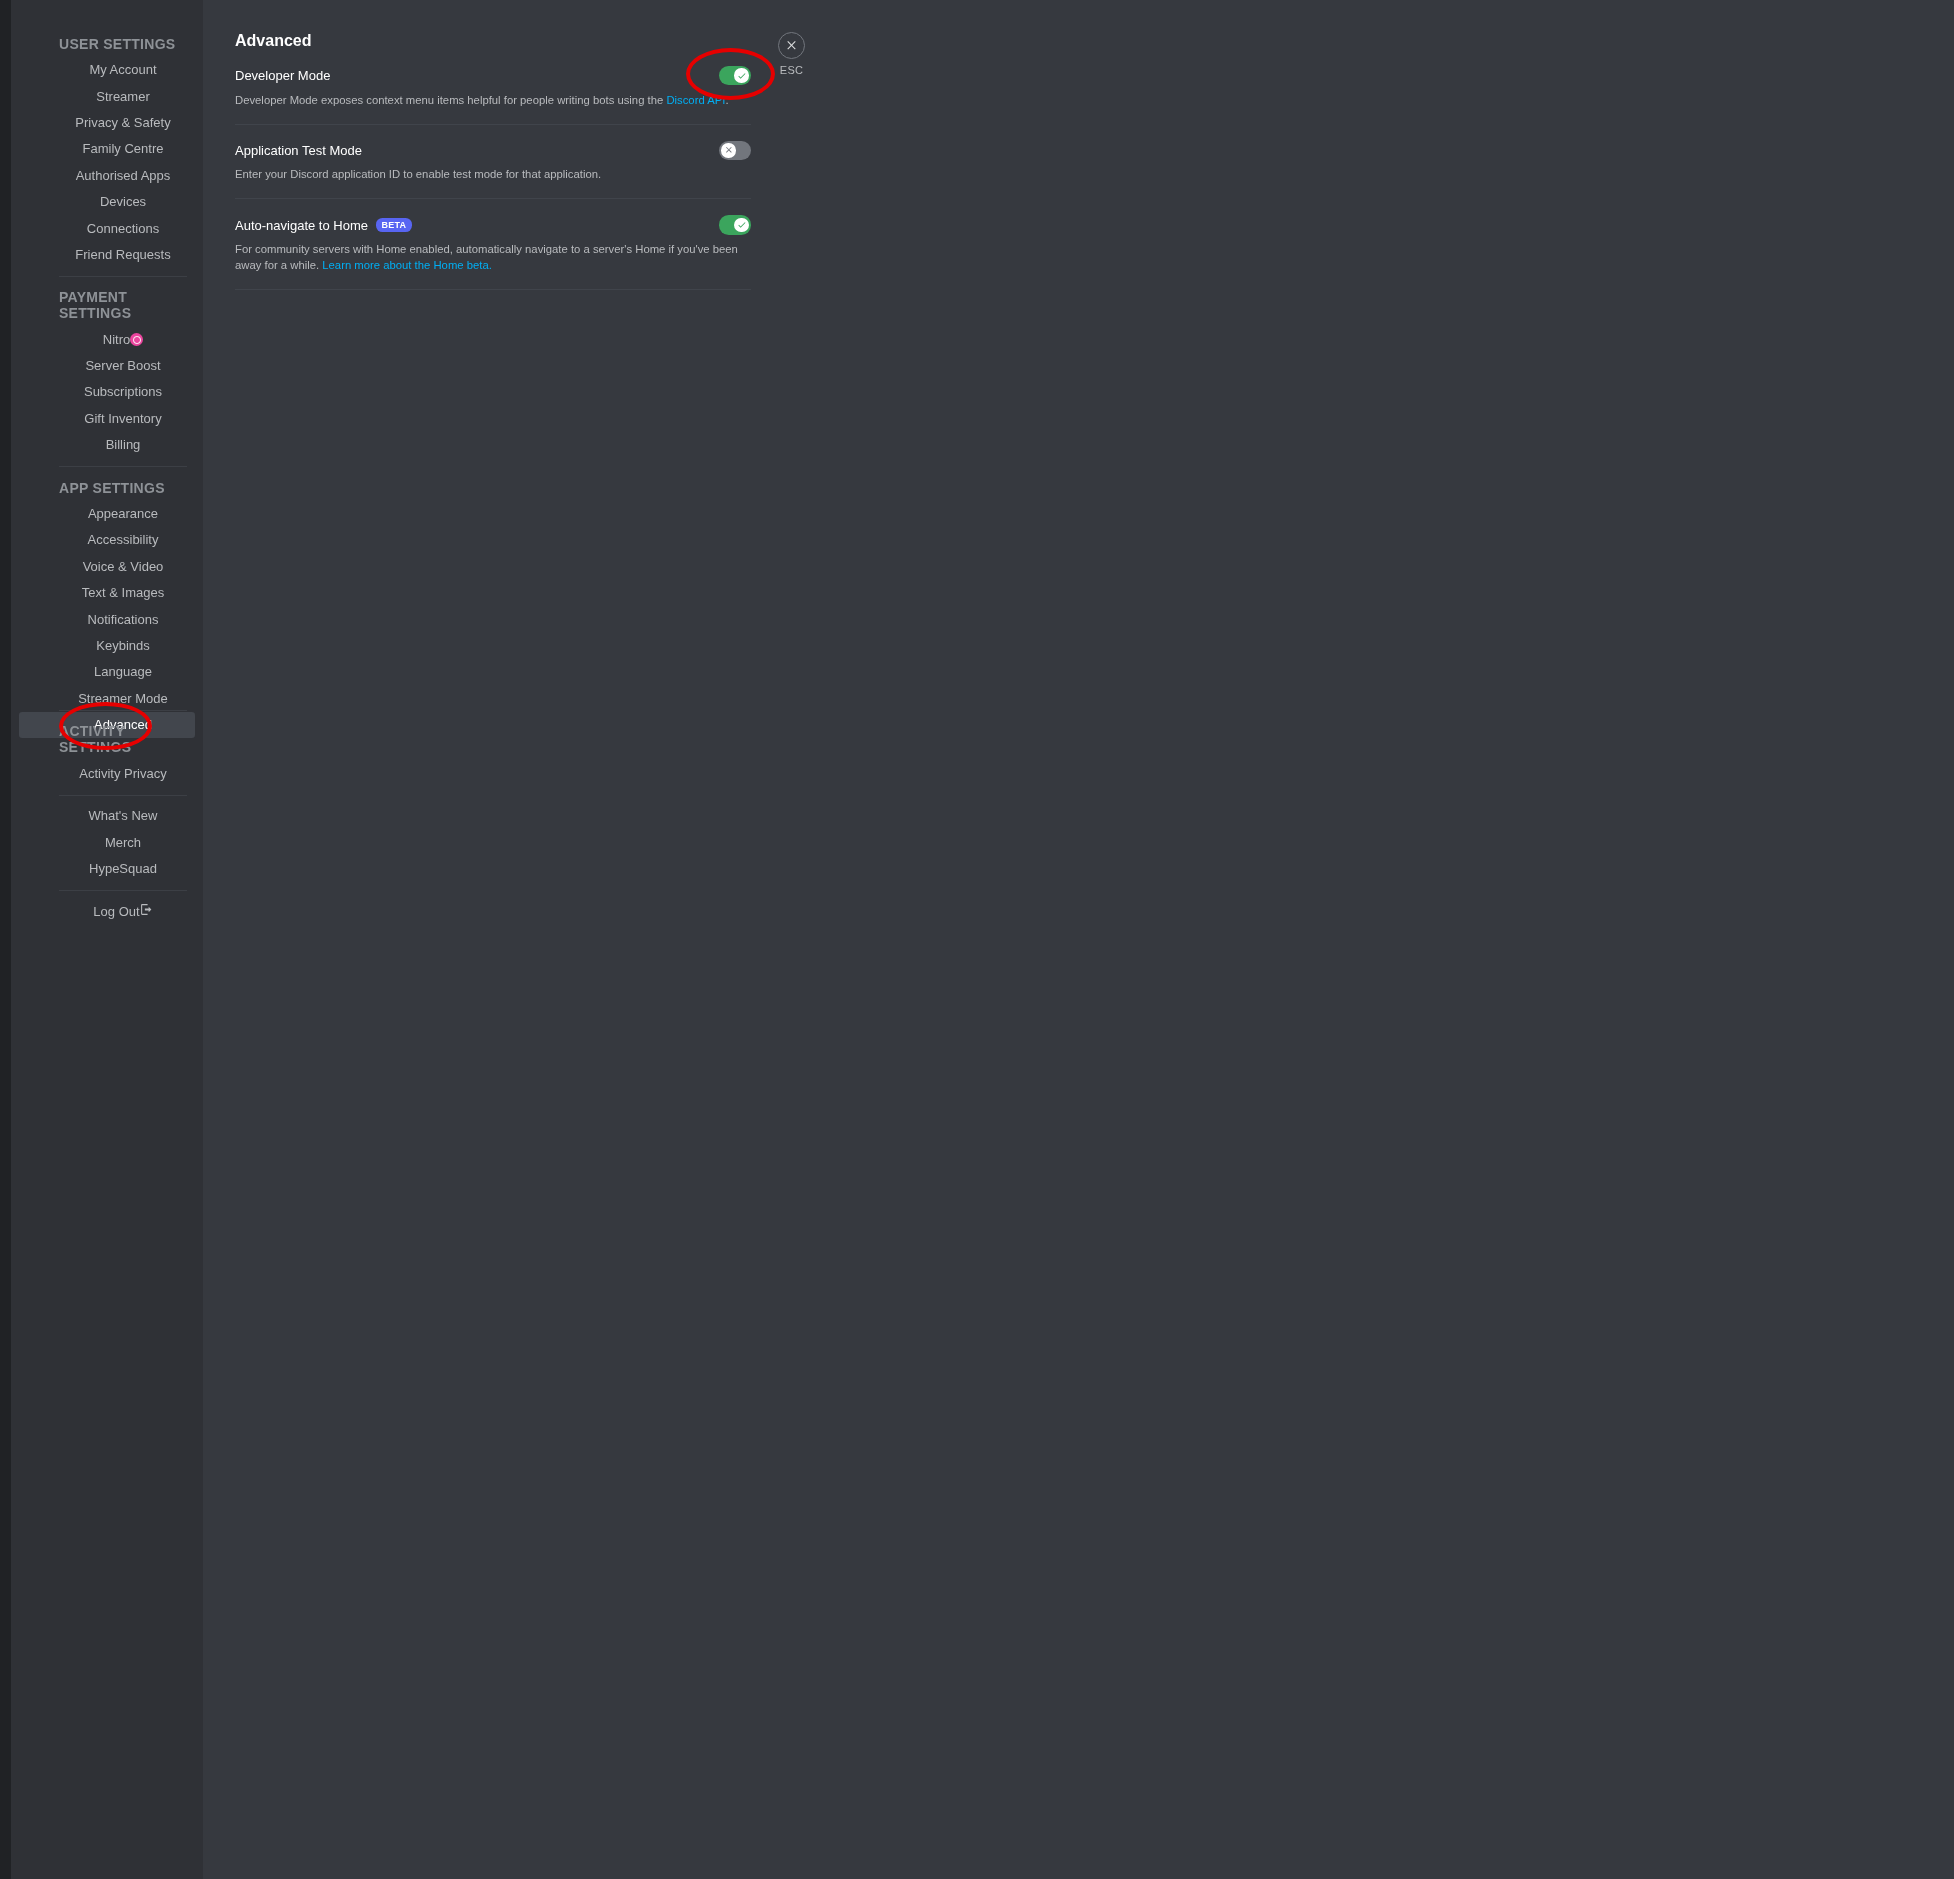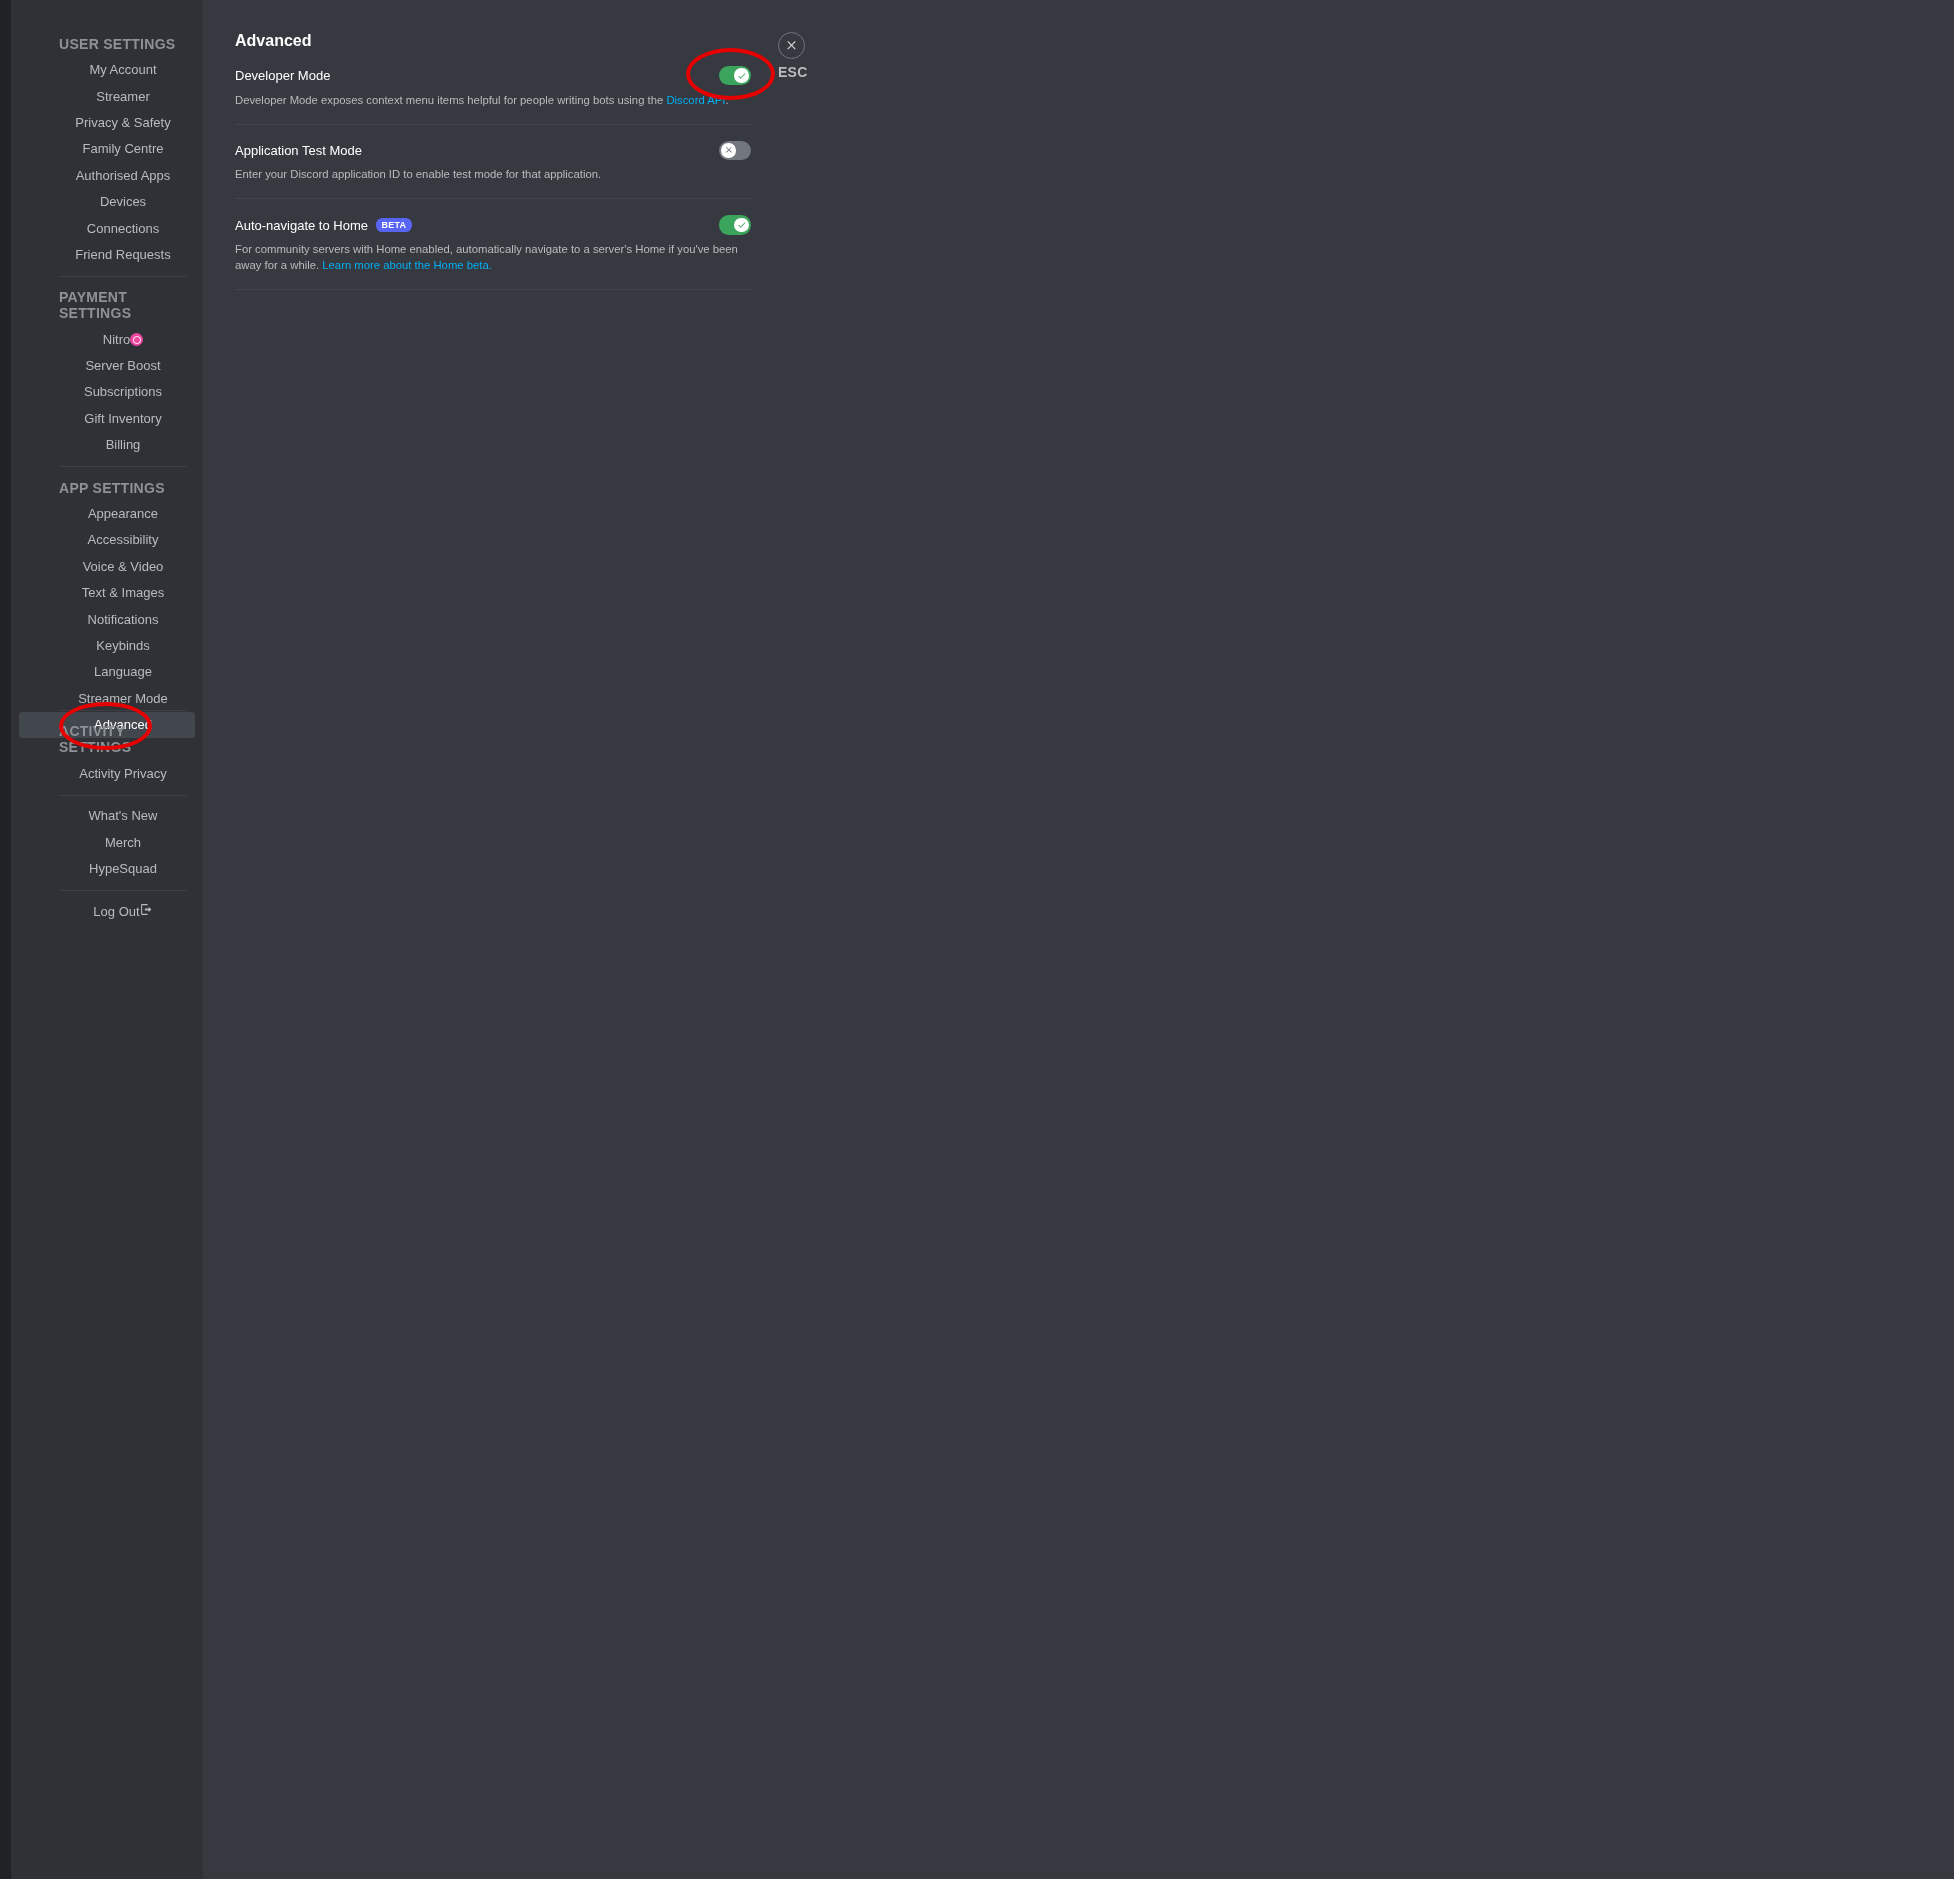--- a/index.html
+++ b/index.html
@@ -144,21 +144,21 @@
     text-align:center;
     flex-shrink:0;
   }
   .close-btn{
     width:27px;height:27px;border:1.6px solid #72767d;border-radius:50%;
     display:flex;align-items:center;justify-content:center;cursor:pointer;
     margin-bottom:4.8px;
   }
   .close-btn svg{width:13px;height:13px;fill:#dcddde;}
   .esc-label{
-    font-size:14px;color:#b9bbbe;font-weight:700;letter-spacing:.02em;
+    font-size:11px;color:#b9bbbe;font-weight:400;letter-spacing:.02em;
   }
 
   
   .sidebar::-webkit-scrollbar{width:0;}
 </style>
 </head>
 <body>
 
 <div class="sidebar" id="sidebar">
     <div class="section-header">USER SETTINGS</div>

